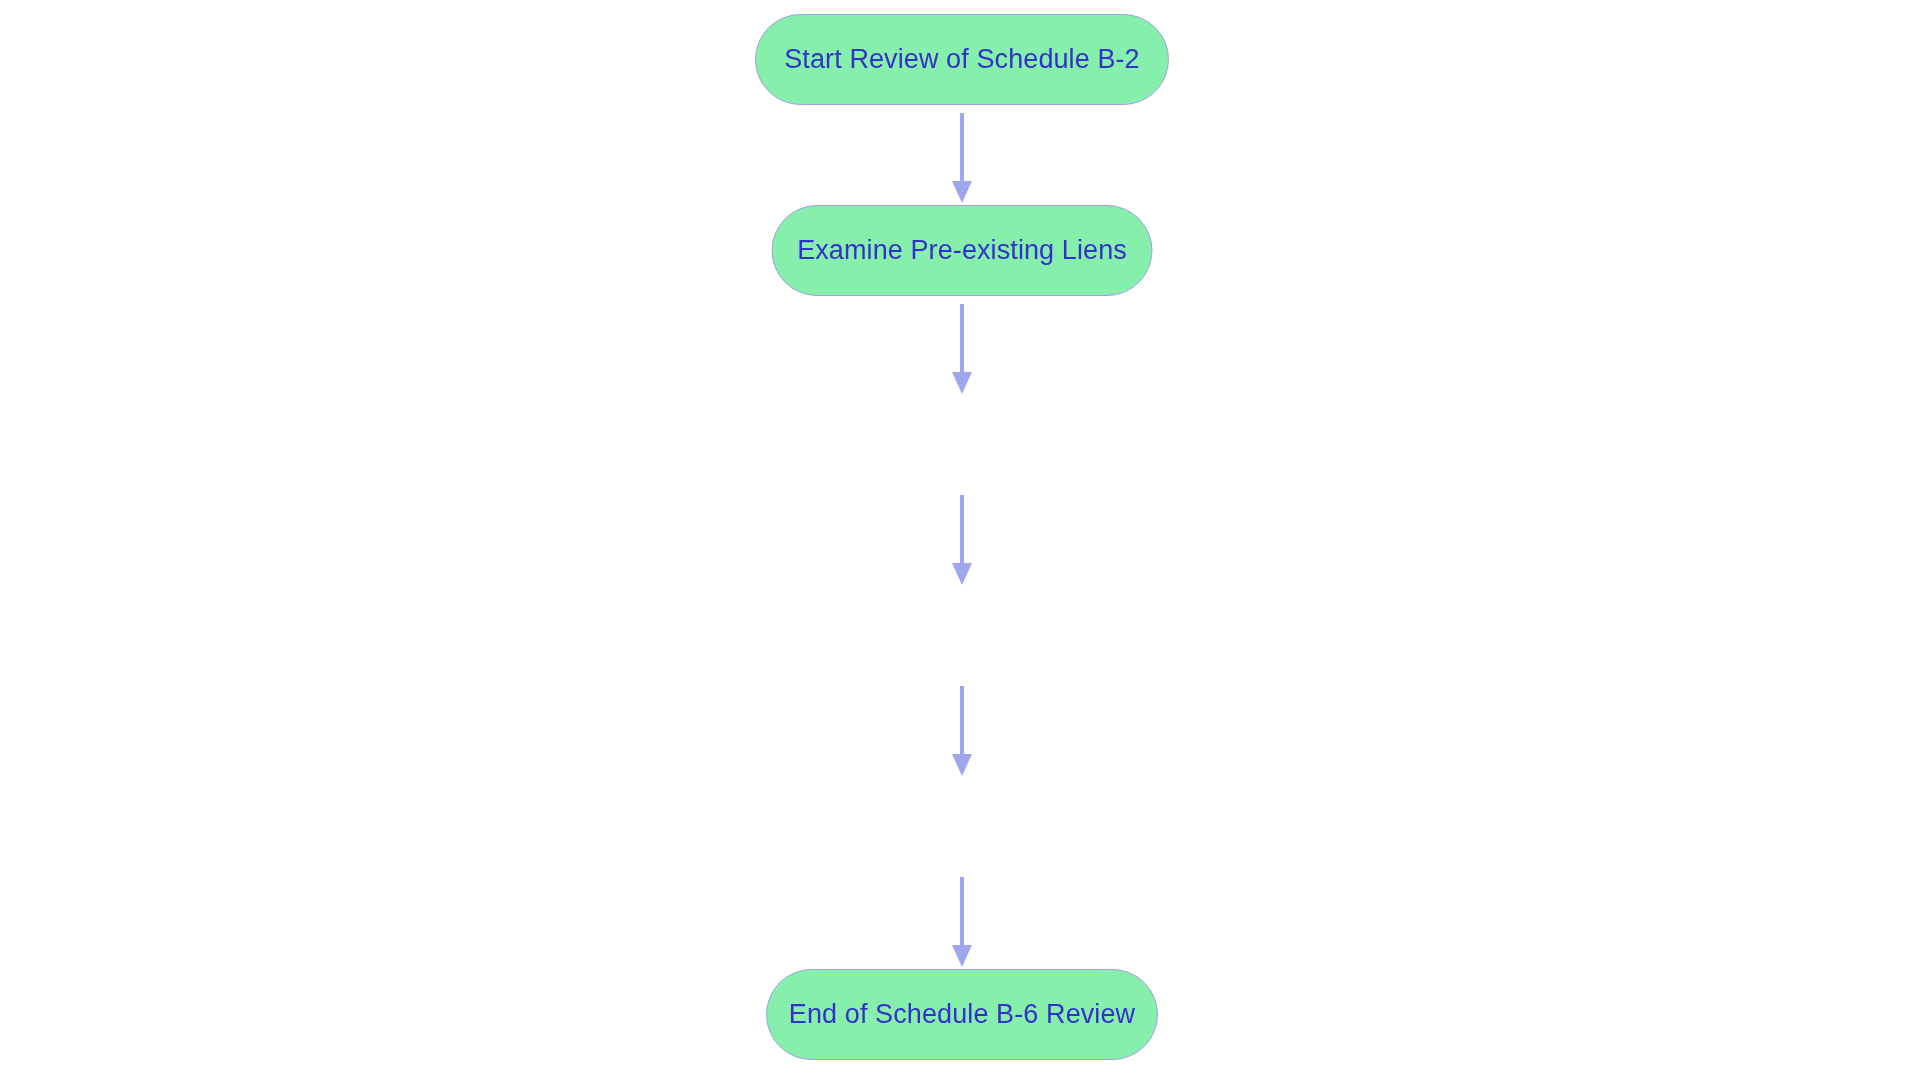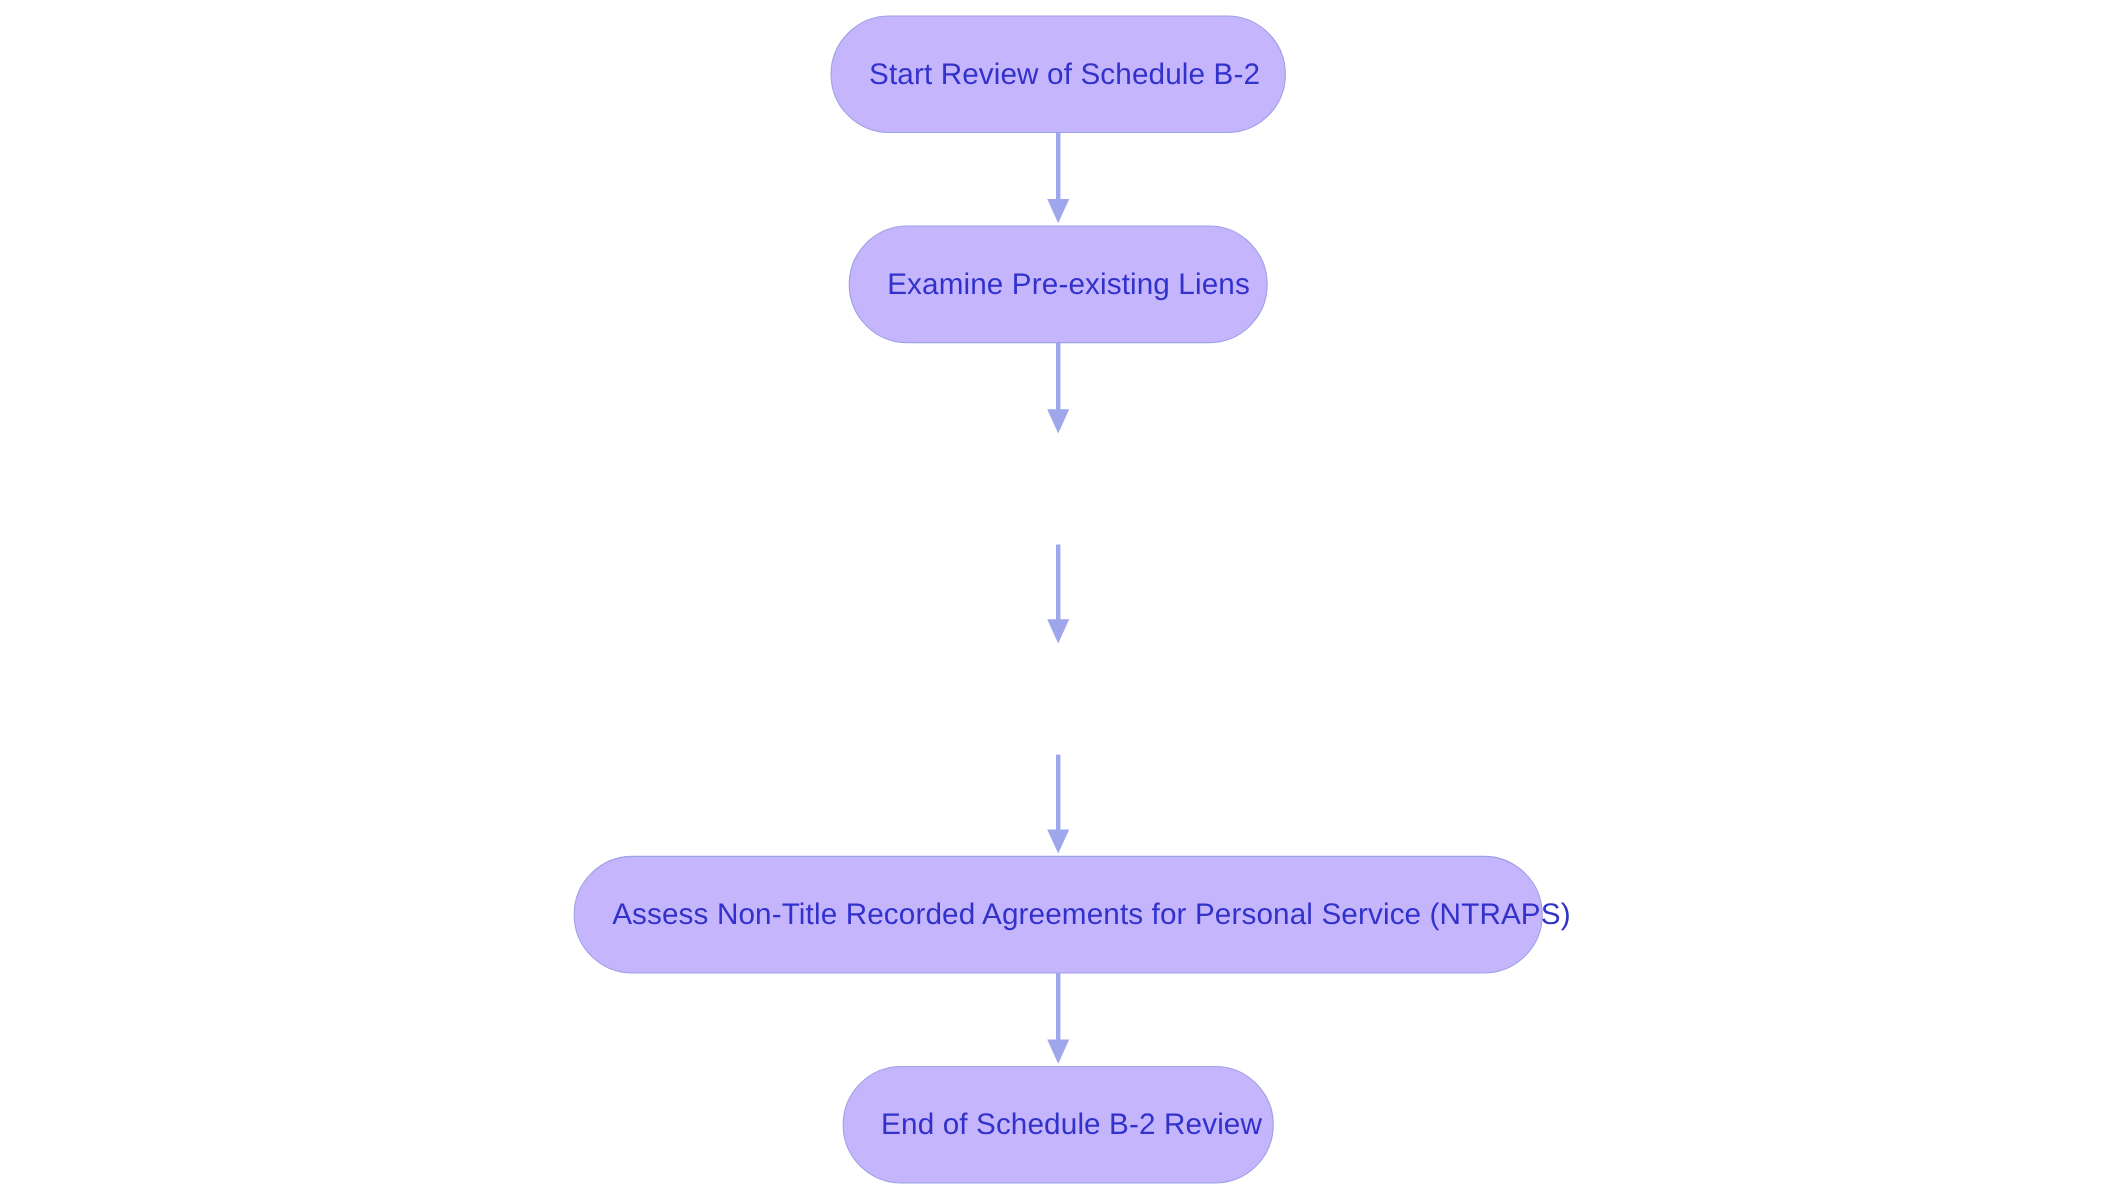--- a/index.html
+++ b/index.html
@@ -25,27 +25,28 @@
     position: absolute;
     left: 0;
     top: 0;
     width: 1920px;
     height: 1080px;
   }
 
   
   .node {
     position: absolute;
-    height: 107px;
+    height: 91px;
     box-sizing: border-box;
-    background: #c4b5fd;
+    background: #86efac;
     border: 1.4px solid #9da1e6;
     border-radius: 999px;
     display: flex;
     align-items: center;
+    justify-content: center;
     transform: translateX(-50%);
     padding: 0 34px;
   }
 
   .node-label {
     color: #3232cb;
     font-family: "Liberation Sans", sans-serif;
     font-size: 27px;
     font-weight: 400;
     line-height: 1;
@@ -120,22 +121,19 @@
     <div class="node" style="left:962px; top:14px; width:414px;">
       <span class="node-label">Start Review of Schedule B-2</span>
     </div>
 
     <div class="node" style="left:962px; top:205px; width:381px;">
       <span class="node-label">Examine Pre-existing Liens</span>
     </div>
 
 
 
-    <div class="node" style="left:962px; top:778px; width:881px;">
-      <span class="node-label">Assess Non-Title Recorded Agreements for Personal Service (NTRAPS)</span>
-    </div>
 
     <div class="node" style="left:962px; top:969px; width:392px;">
-      <span class="node-label">End of Schedule B-2 Review</span>
+      <span class="node-label">End of Schedule B-6 Review</span>
     </div>
 
   </div>
 </div>
 
 </body></html>

